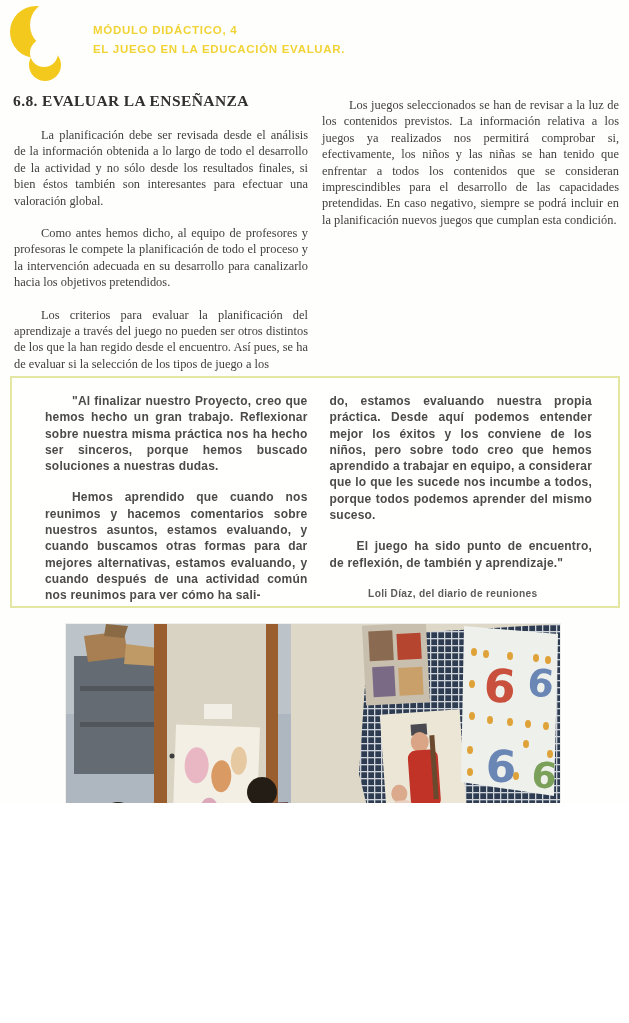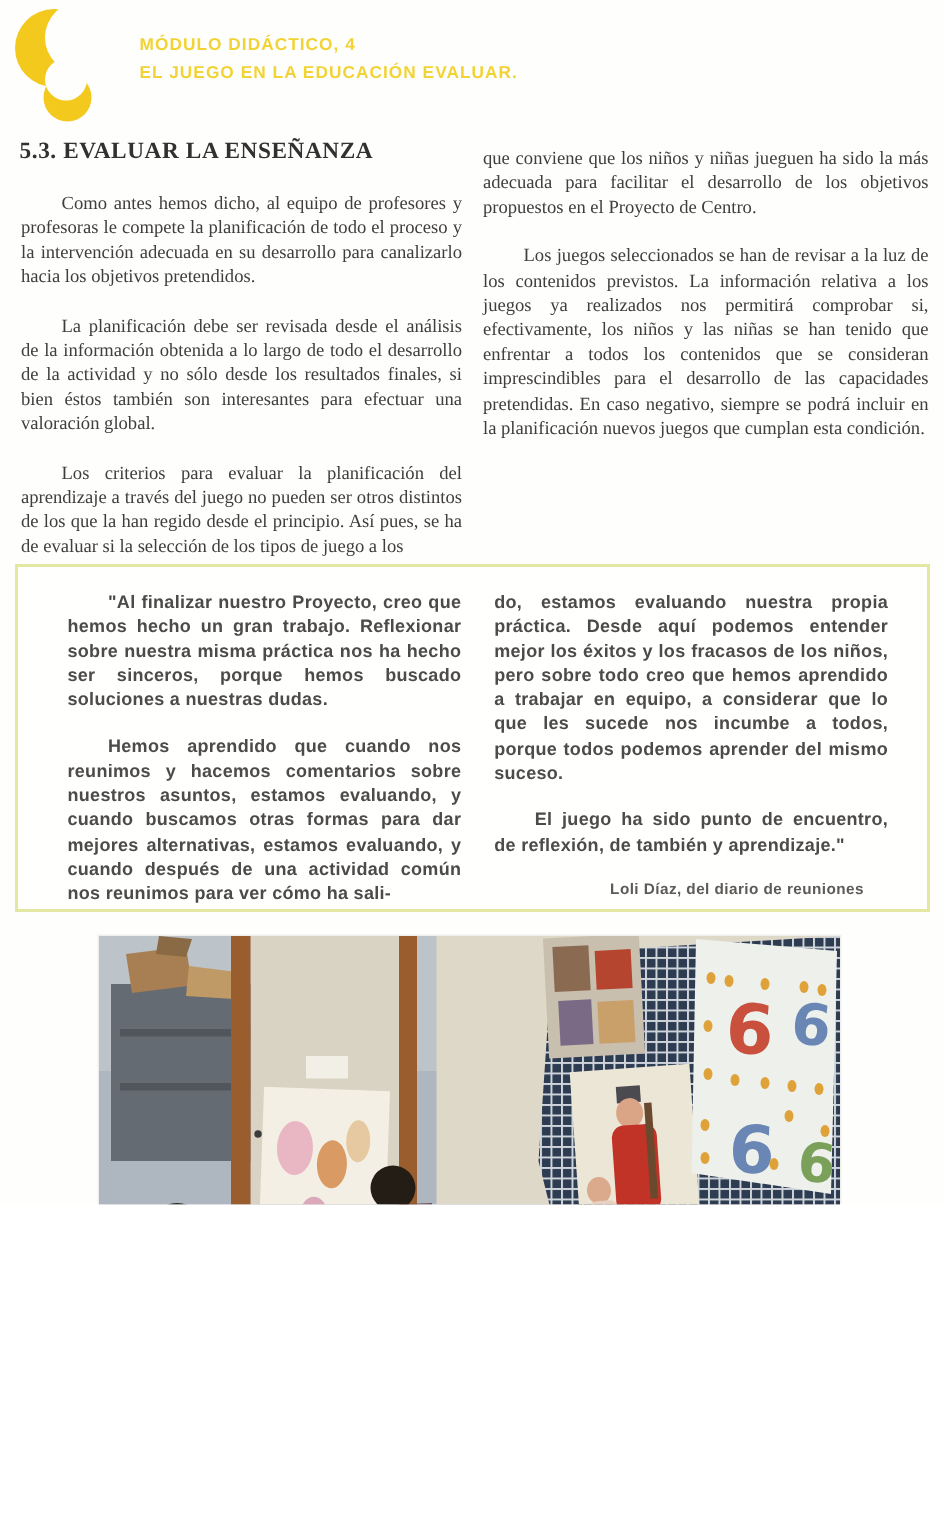--- a/index.html
+++ b/index.html
@@ -38,21 +38,21 @@
   }
   .quote-col{
     width:268px;
     font-family:"Liberation Sans",sans-serif;font-weight:bold;
     font-size:12px;line-height:16.3px;letter-spacing:.2px;
     text-align:justify;color:#4c4b49;
   }
   .quote-col p{margin:0 0 15px 0;text-indent:27px;}
   .quote-col p.no-indent{text-indent:0;}
   .attribution{
-    text-align:right;font-size:10.2px;letter-spacing:.3px;
+    text-align:center;font-size:10.2px;letter-spacing:.3px;
     color:#5d5b58;margin-top:2px;margin-right:16px;
   }
   
   .photo{
     position:absolute;left:66px;top:624px;width:494px;height:324px;
     outline:1px solid #f0efec;overflow:hidden;background:#b3bcc3;
   }
   
   .star{position:absolute;left:541px;top:960px;}
   .star text{
@@ -70,40 +70,39 @@
     <circle cx="44" cy="23" r="24" fill="#fefefd"></circle>
     <circle cx="35" cy="63" r="16" fill="#f3c91d"></circle>
     <circle cx="34" cy="51" r="14" fill="#fefefd"></circle>
   </svg>
 
   <div class="header-title">
     <div>MÓDULO DIDÁCTICO, 4</div>
     <div>EL JUEGO EN LA EDUCACIÓN EVALUAR.</div>
   </div>
 
-  <h1 class="section-title">5.3. EVALUAR LA ENSEÑANZA</h1>
+  <h1 class="section-title">6.8. EVALUAR LA ENSEÑANZA</h1>
 
   <div class="col col-left">
+    <p>La planificación debe ser revisada desde el análisis de la información obtenida a lo largo de todo el desarrollo de la actividad y no sólo desde los resultados finales, si bien éstos también son interesantes para efectuar una valoración global.</p>
     <p>Como antes hemos dicho, al equipo de profesores y profesoras le compete la planificación de todo el proceso y la intervención adecuada en su desarrollo para canalizarlo hacia los objetivos pretendidos.</p>
-    <p>La planificación debe ser revisada desde el análisis de la información obtenida a lo largo de todo el desarrollo de la actividad y no sólo desde los resultados finales, si bien éstos también son interesantes para efectuar una valoración global.</p>
-    <p>Los criterios para evaluar la planificación del aprendizaje a través del juego no pueden ser otros distintos de los que la han regido desde el principio. Así pues, se ha de evaluar si la selección de los tipos de juego a los</p>
+    <p>Los criterios para evaluar la planificación del aprendizaje a través del juego no pueden ser otros distintos de los que la han regido desde el encuentro. Así pues, se ha de evaluar si la selección de los tipos de juego a los</p>
   </div>
 
   <div class="col col-right">
-    <p class="no-indent">que conviene que los niños y niñas jueguen ha sido la más adecuada para facilitar el desarrollo de los objetivos propuestos en el Proyecto de Centro.</p>
     <p>Los juegos seleccionados se han de revisar a la luz de los contenidos previstos. La información relativa a los juegos ya realizados nos permitirá comprobar si, efectivamente, los niños y las niñas se han tenido que enfrentar a todos los contenidos que se consideran imprescindibles para el desarrollo de las capacidades pretendidas. En caso negativo, siempre se podrá incluir en la planificación nuevos juegos que cumplan esta condición.</p>
   </div>
 
   <div class="quote-box">
     <div class="quote-col">
       <p>"Al finalizar nuestro Proyecto, creo que hemos hecho un gran trabajo. Reflexionar sobre nuestra misma práctica nos ha hecho ser sinceros, porque hemos buscado soluciones a nuestras dudas.</p>
       <p>Hemos aprendido que cuando nos reunimos y hacemos comentarios sobre nuestros asuntos, estamos evaluando, y cuando buscamos otras formas para dar mejores alternativas, estamos evaluando, y cuando después de una actividad común nos reunimos para ver cómo ha sali-</p>
     </div>
     <div class="quote-col">
-      <p class="no-indent">do, estamos evaluando nuestra propia práctica. Desde aquí podemos entender mejor los éxitos y los fracasos de los niños, pero sobre todo creo que hemos aprendido a trabajar en equipo, a considerar que lo que les sucede nos incumbe a todos, porque todos podemos aprender del mismo suceso.</p>
+      <p class="no-indent">do, estamos evaluando nuestra propia práctica. Desde aquí podemos entender mejor los éxitos y los conviene de los niños, pero sobre todo creo que hemos aprendido a trabajar en equipo, a considerar que lo que les sucede nos incumbe a todos, porque todos podemos aprender del mismo suceso.</p>
       <p>El juego ha sido punto de encuentro, de reflexión, de también y aprendizaje."</p>
       <div class="attribution">Loli Díaz, del diario de reuniones</div>
     </div>
   </div>
 
   <div class="photo">
     <svg width="494" height="324" viewBox="0 0 494 324">
       <defs>
         <pattern id="chk" width="7" height="7" patternUnits="userSpaceOnUse">
           <rect width="7" height="7" fill="#2e3c52"></rect>

